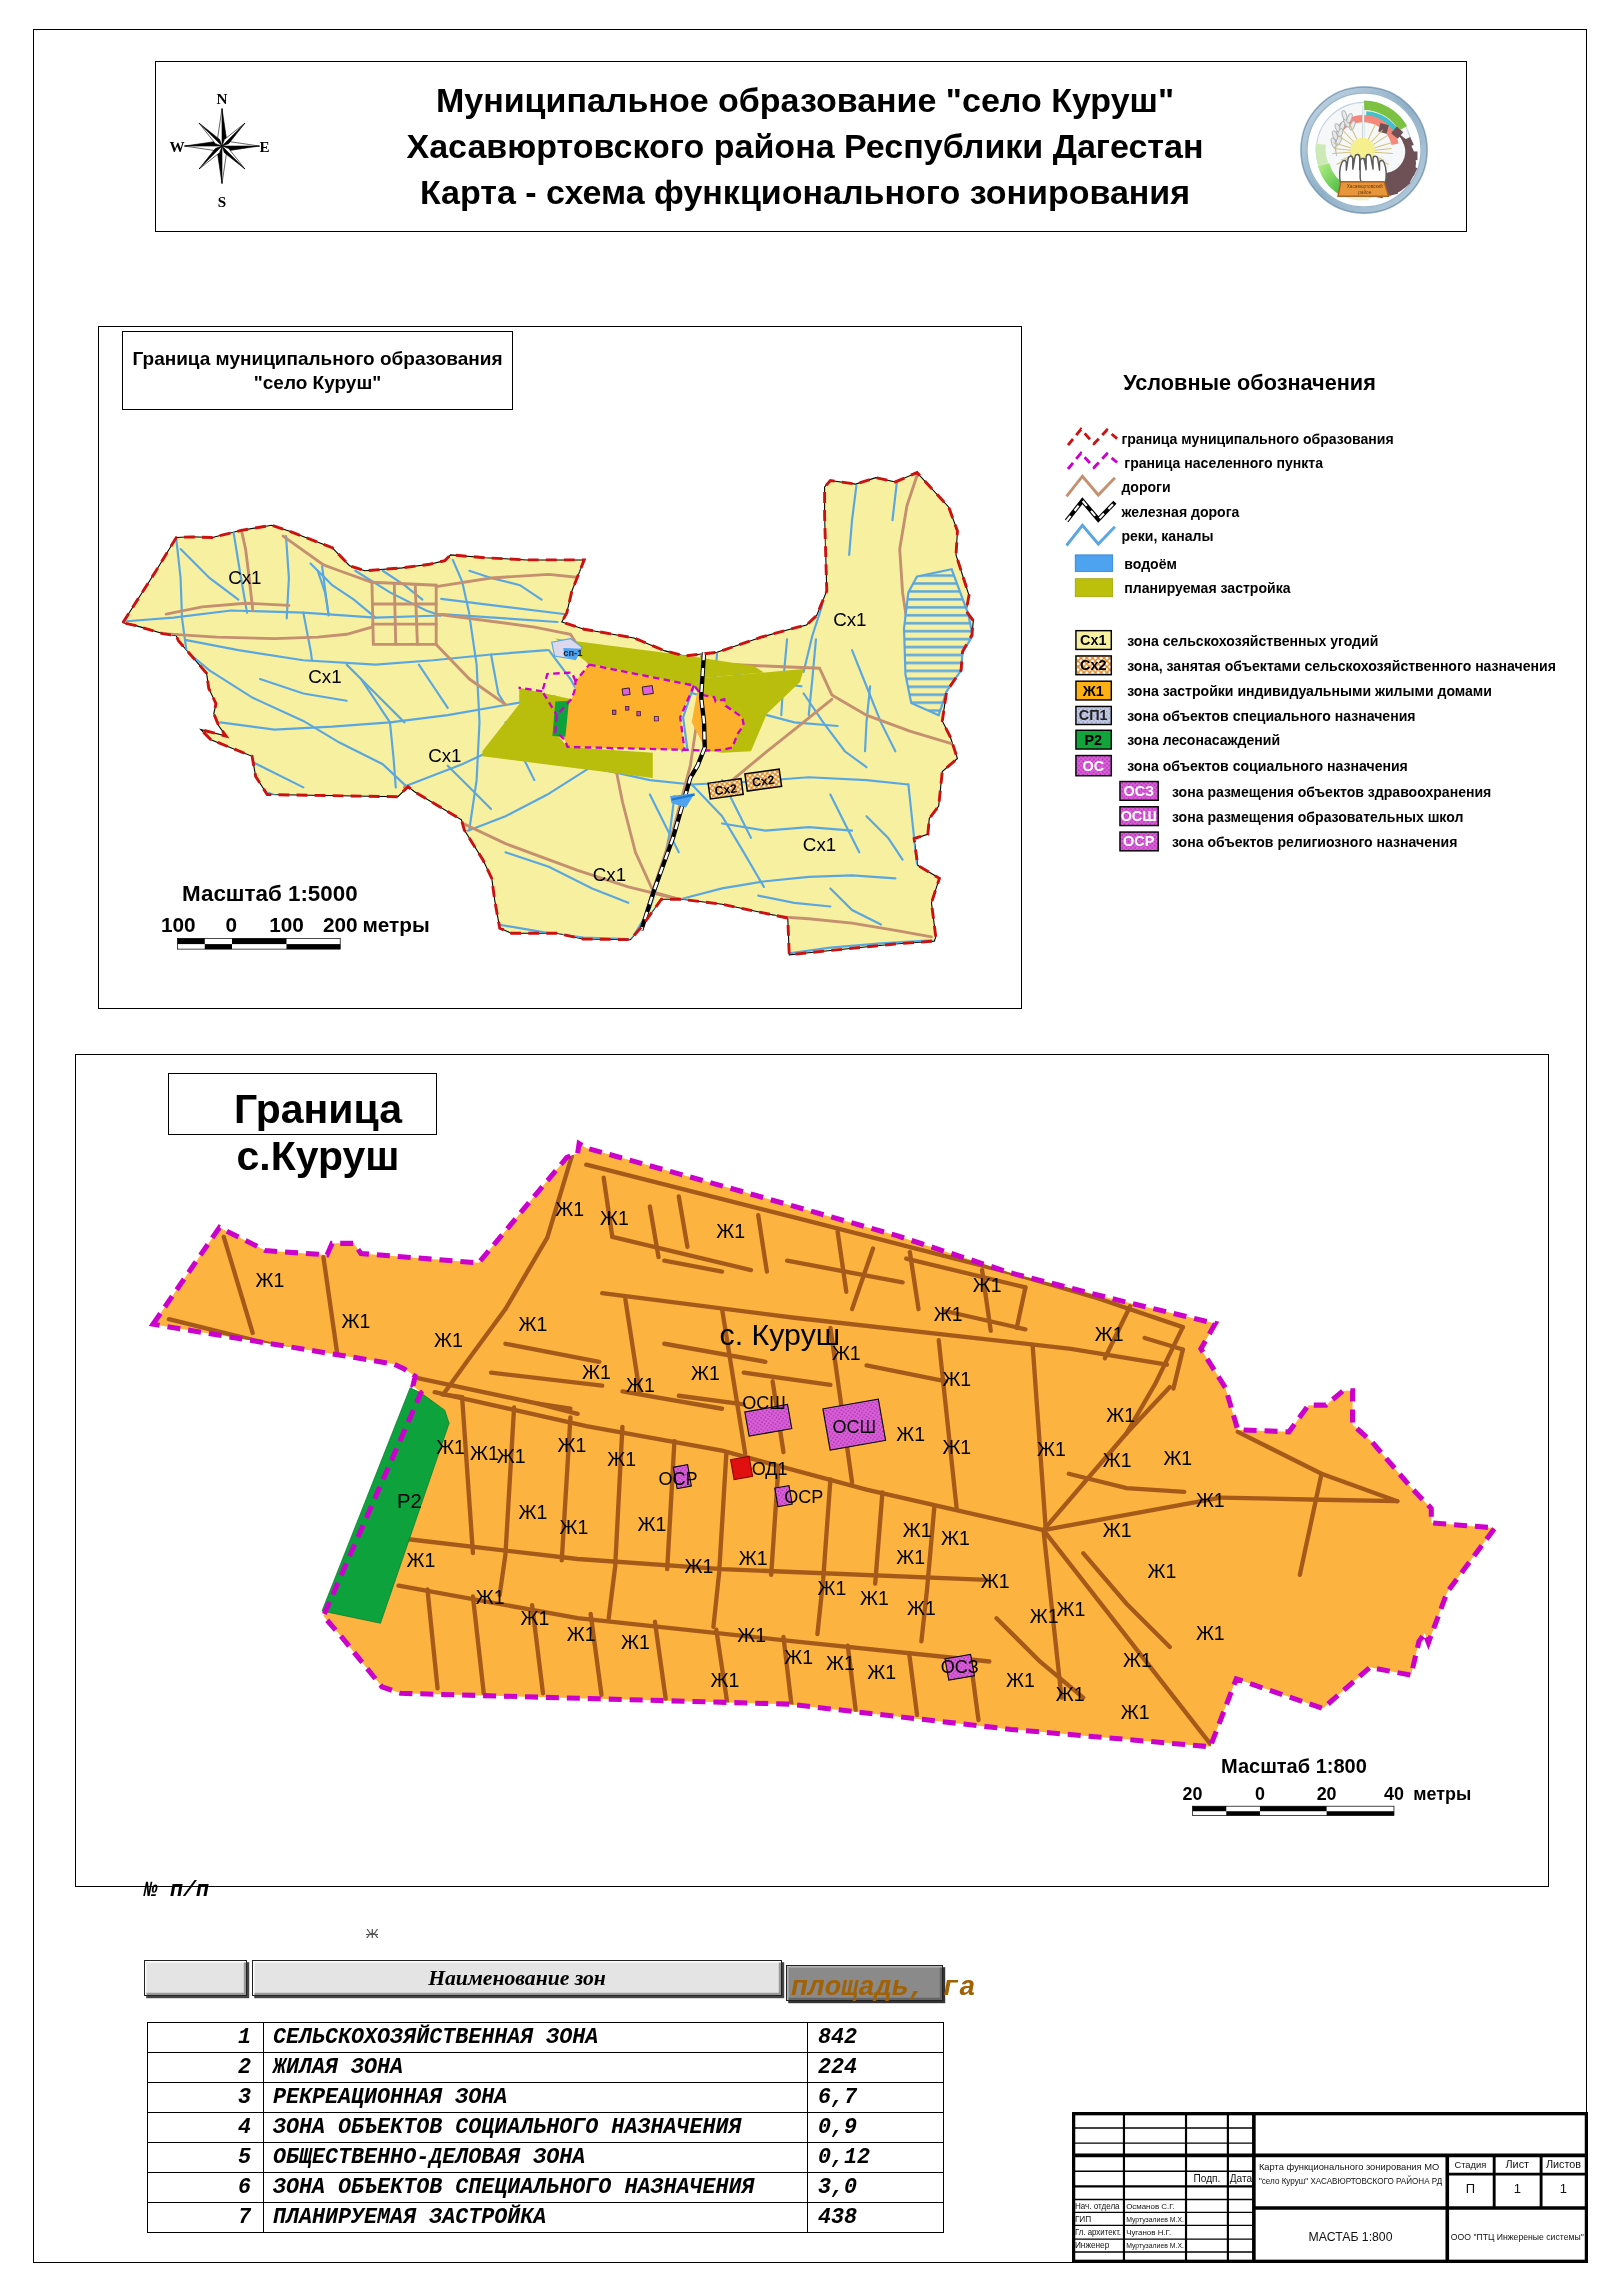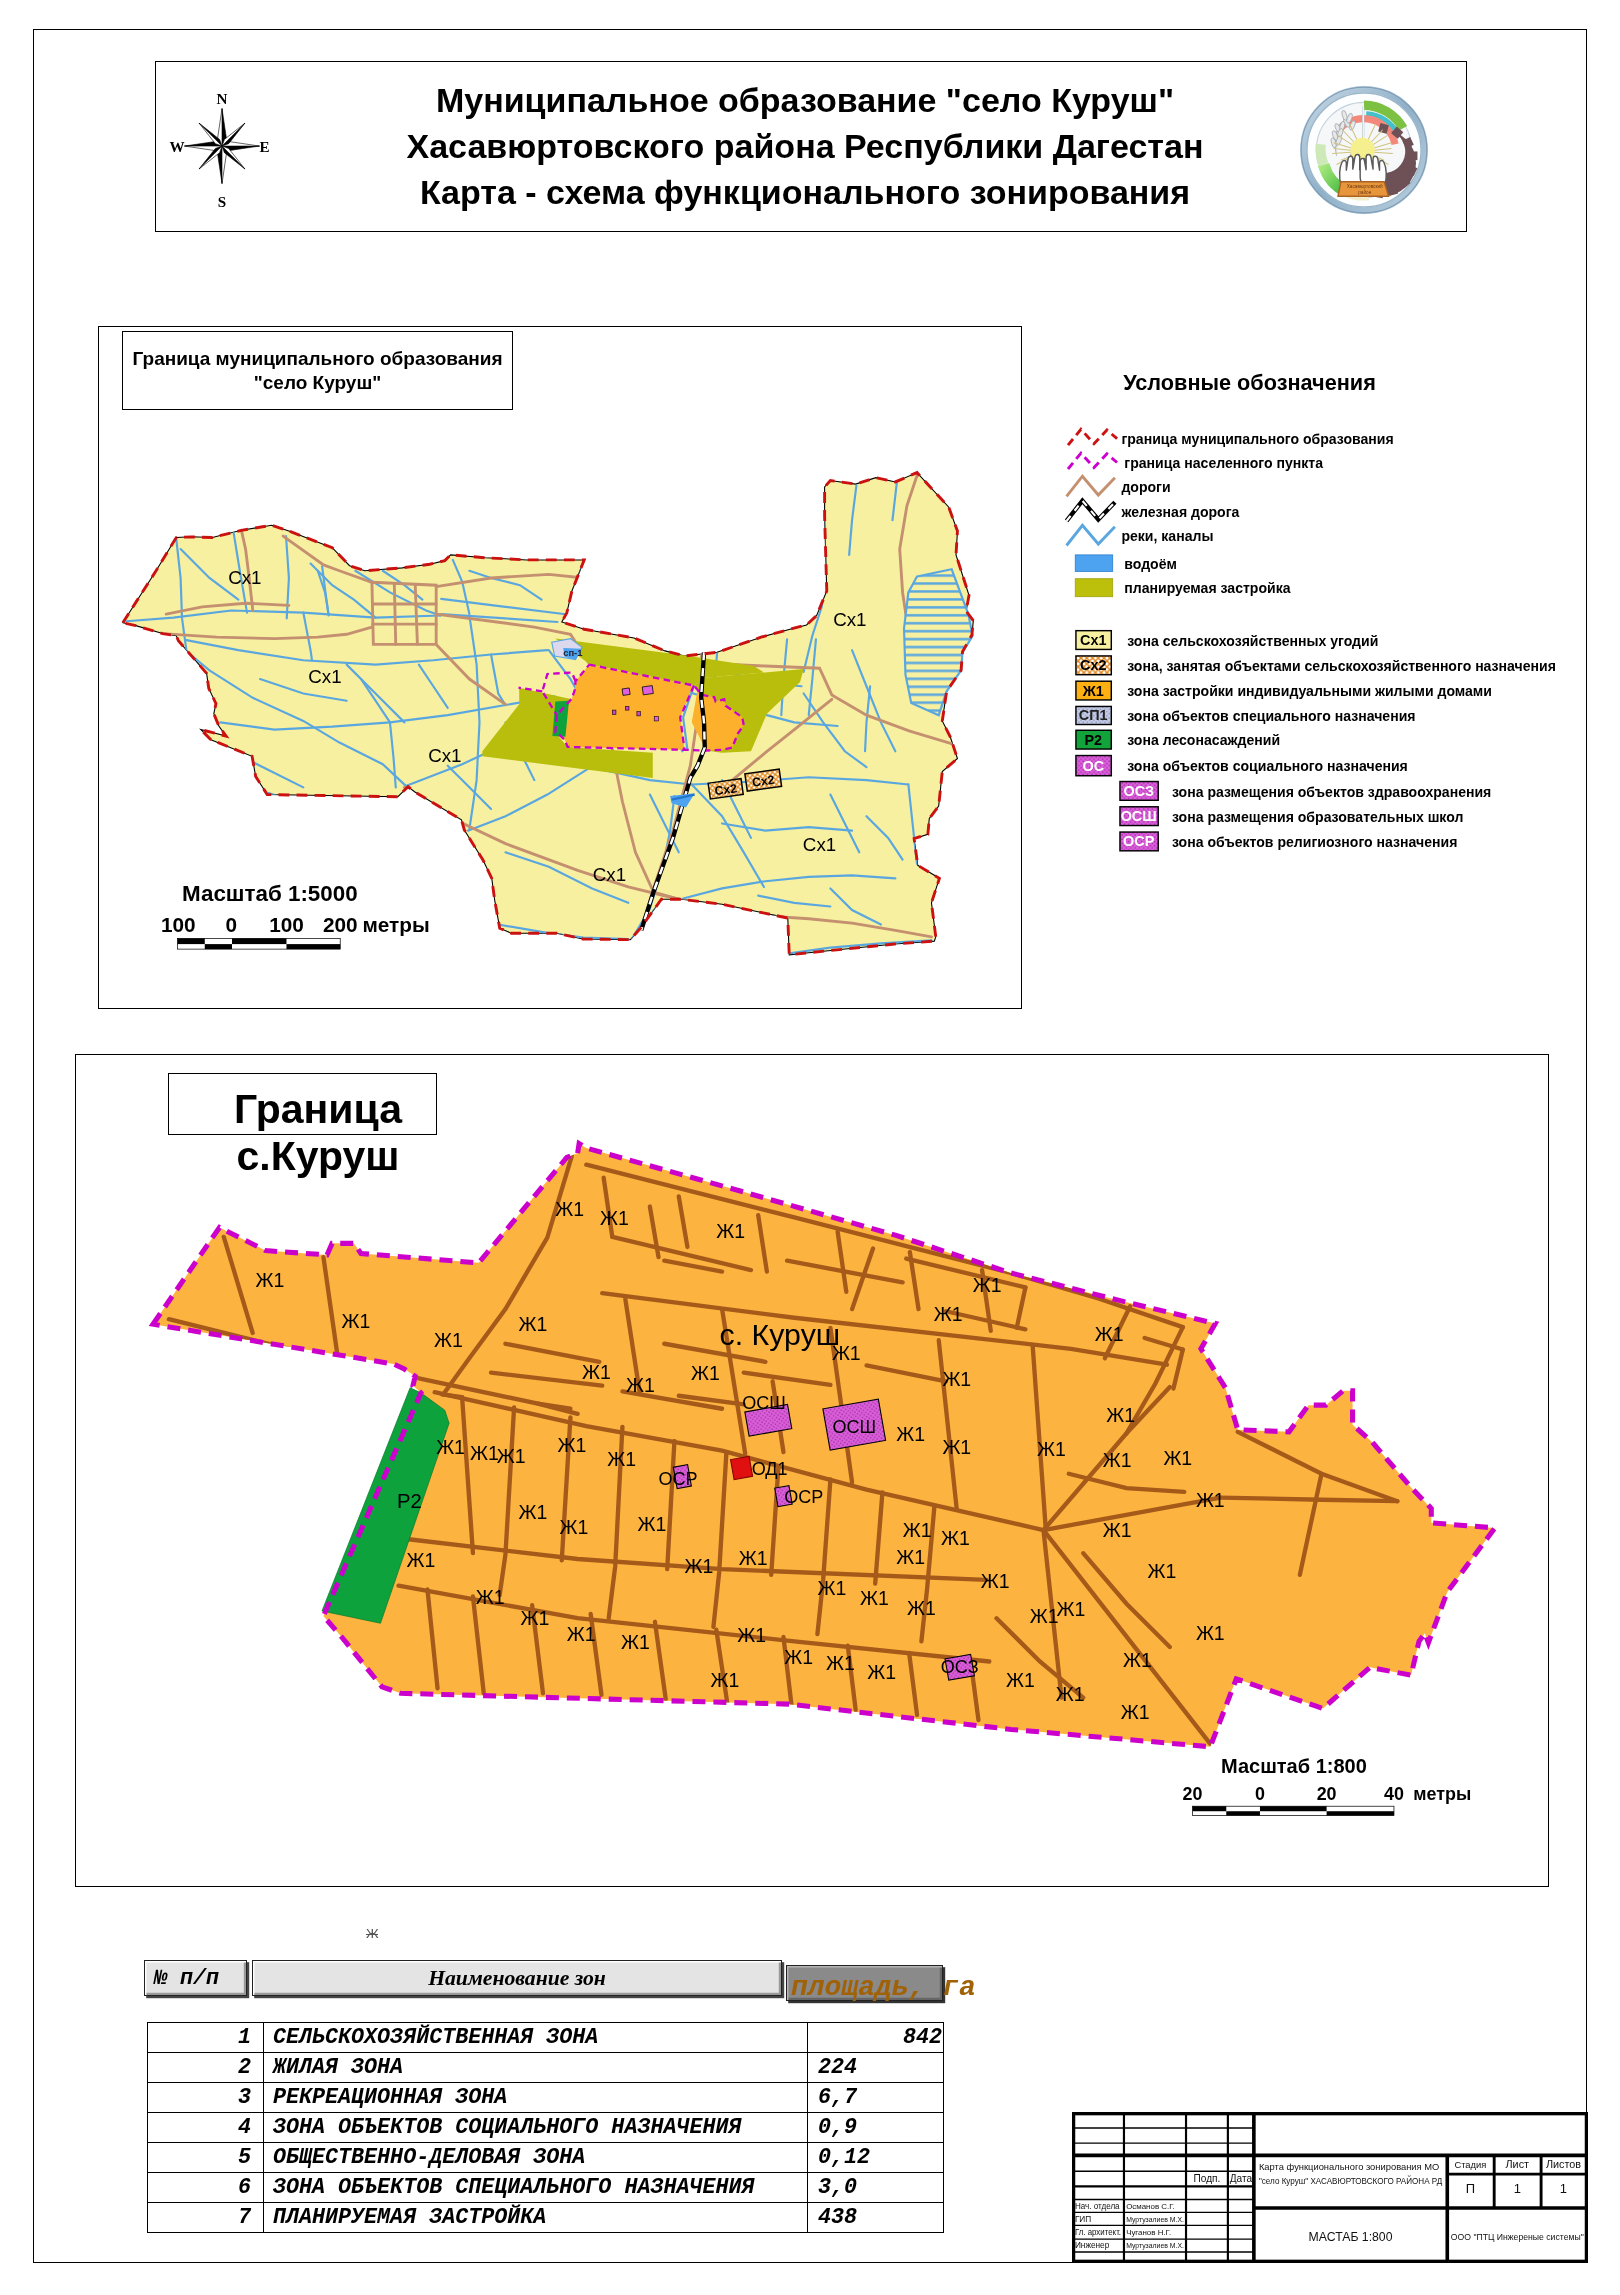--- a/index.html
+++ b/index.html
@@ -612,30 +612,30 @@
       <rect x="77" y="38" width="47" height="6" fill="#000"></rect>
       <rect x="217" y="38" width="94" height="6" fill="#000"></rect>
     </g>
   </svg>
 
   <div class="abs" style="left:366px;top:1926px;font-size:13.7px;color:#555;">Ж<span style="position:absolute;left:0;top:8px;width:11.6px;border-top:1.4px solid #555;"></span></div>
 
   <div class="abs" style="left:144px;top:1960px;width:103px;height:36px;background:#e4e4e4;border:0.7px solid #222;box-shadow:inset 1.4px 1.4px 0 #fff, inset -2.2px -2.2px 0 #999, 2.2px 2.2px 0 #444;box-sizing:border-box;"></div>
   <div class="abs" style="left:252px;top:1960px;width:530px;height:36px;background:#e4e4e4;border:0.7px solid #222;box-shadow:inset 1.4px 1.4px 0 #fff, inset -2.2px -2.2px 0 #999, 2.2px 2.2px 0 #444;box-sizing:border-box;"></div>
   <div class="abs" style="left:786px;top:1965px;width:157px;height:36px;background:#8a8a8a;border:0.7px solid #222;box-shadow:inset 1.4px 1.4px 0 #b5b5b5, inset -2.2px -2.2px 0 #666, 2.2px 2.2px 0 #333;box-sizing:border-box;"></div>
-  <div class="abs" style="left:144px;top:1966px;width:85px;text-align:center;font-family:'Liberation Mono',monospace;font-weight:bold;font-style:italic;font-size:21.7px;">№ п/п</div>
+  <div class="abs" style="left:144px;top:1878px;width:85px;font-family:'Liberation Mono',monospace;font-weight:bold;font-style:italic;font-size:21.7px;">№ п/п</div>
   <div class="abs" style="left:252px;top:1966px;width:530px;text-align:center;font-family:Liberation Serif, serif;font-weight:bold;font-style:italic;font-size:21.7px;">Наименование зон</div>
   <div class="abs" style="left:791px;top:1972px;width:166px;white-space:nowrap;font-family:'Liberation Mono',monospace;font-weight:bold;font-style:italic;font-size:28px;color:#a16207;">площадь, га</div>
 
   <table class="abs" style="left:147px;top:2022px;width:797px;border-collapse:collapse;font-family:'Liberation Mono',monospace;font-weight:bold;font-style:italic;font-size:21.7px;" cellspacing="0">
     <tbody>
         <tr style="height:30px;">
           <td style="border:1.4px solid #000;width:102px;text-align:right;padding-right:11.6px;">1</td>
           <td style="border:1.4px solid #000;width:533px;padding-left:9.4px;">СЕЛЬСКОХОЗЯЙСТВЕННАЯ ЗОНА</td>
-          <td style="border:1.4px solid #000;padding-left:10px;text-align:right;">842</td>
+          <td style="border:1.4px solid #000;padding-left:10px;">842</td>
         </tr>
     <tr style="height:30px;">
           <td style="border:1.4px solid #000;width:102px;text-align:right;padding-right:11.6px;">2</td>
           <td style="border:1.4px solid #000;width:533px;padding-left:9.4px;">ЖИЛАЯ ЗОНА</td>
           <td style="border:1.4px solid #000;padding-left:10px;">224</td>
         </tr>
     <tr style="height:30px;">
           <td style="border:1.4px solid #000;width:102px;text-align:right;padding-right:11.6px;">3</td>
           <td style="border:1.4px solid #000;width:533px;padding-left:9.4px;">РЕКРЕАЦИОННАЯ ЗОНА</td>
           <td style="border:1.4px solid #000;padding-left:10px;">6,7</td>

